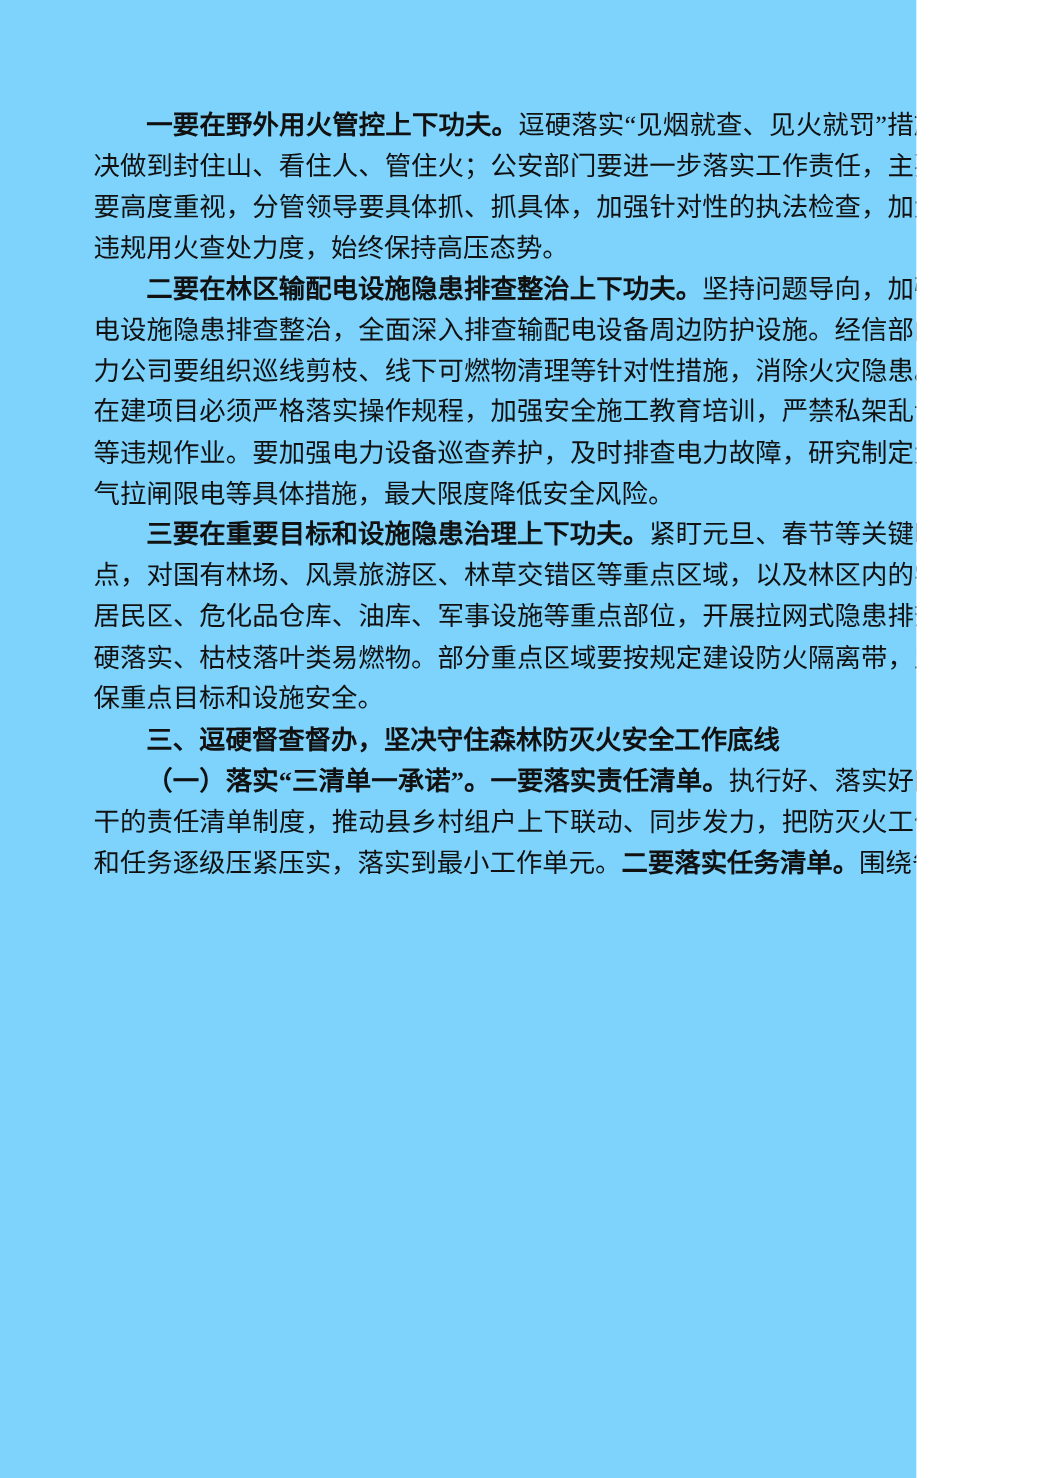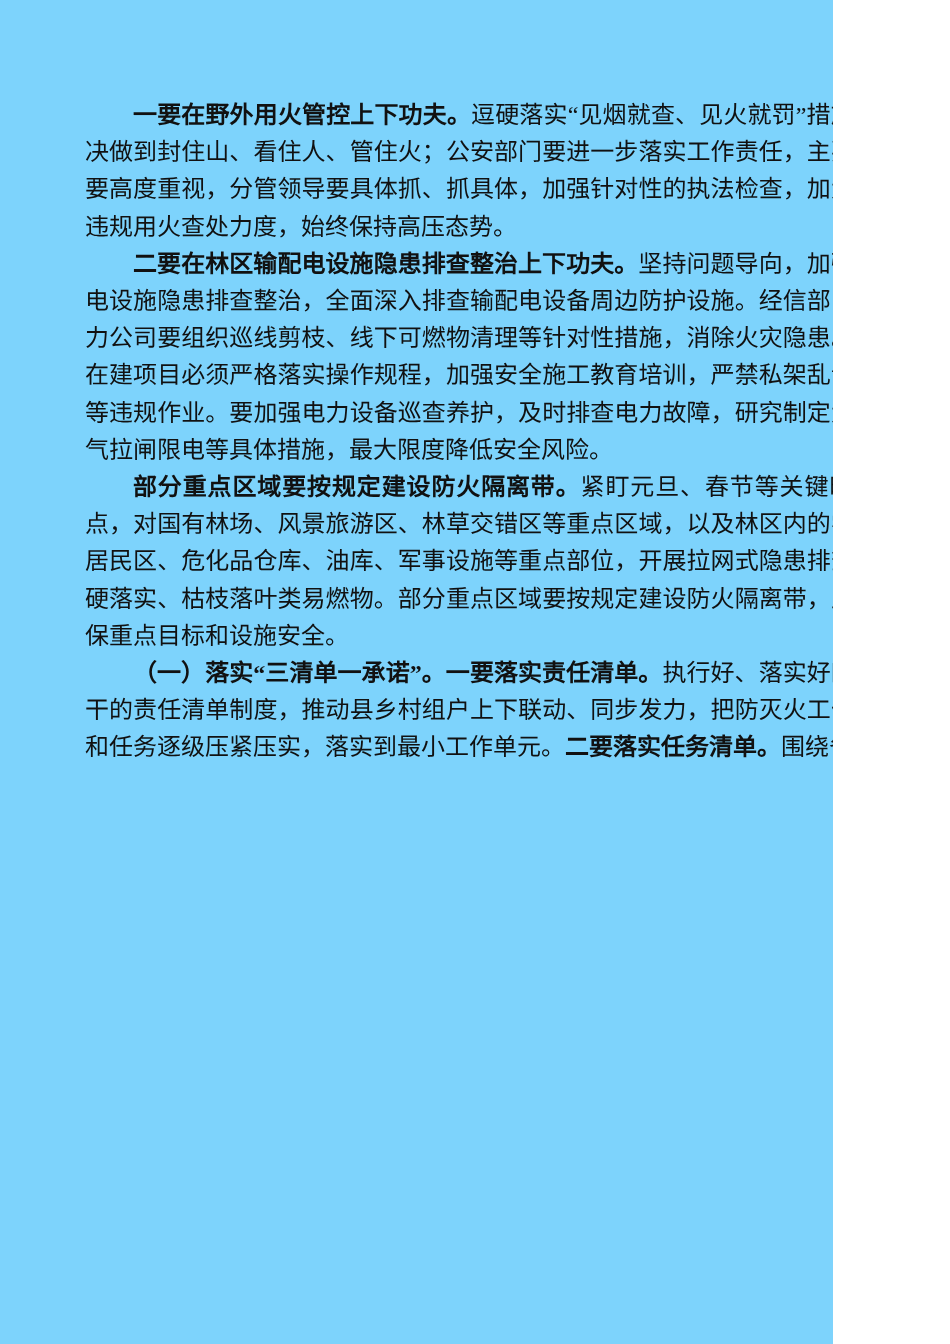--- a/index.html
+++ b/index.html
@@ -43,16 +43,17 @@
       font-weight: bold;
     }
   </style>
 </head>
 <body style="background: rgb(255, 255, 255);">
 
 <div class="doc-page">
   <div class="doc-text" style="color: rgb(17, 17, 17);">
       <p class="para"><span class="run bold">一要在野外用火管控上下功夫。</span><span class="run">逗硬落实“见烟就查、见火就罚”措施，坚决做到封住山、看住人、管住火；公安部门要进一步落实工作责任，主要领导要高度重视，分管领导要具体抓、抓具体，加强针对性的执法检查，加大野外违规用火查处力度，始终保持高压态势。</span></p>
       <p class="para"><span class="run bold">二要在林区输配电设施隐患排查整治上下功夫。</span><span class="run">坚持问题导向，加强输配电设施隐患排查整治，全面深入排查输配电设备周边防护设施。经信部门、电力公司要组织巡线剪枝、线下可燃物清理等针对性措施，消除火灾隐患。所有在建项目必须严格落实操作规程，加强安全施工教育培训，严禁私架乱设线路等违规作业。要加强电力设备巡查养护，及时排查电力故障，研究制定大风天气拉闸限电等具体措施，最大限度降低安全风险。</span></p>
-      <p class="para"><span class="run bold">部分重点区域要按规定建设防火隔离带。</span><span class="run">紧盯元旦、春节等关键时间节点，对国有林场、风景旅游区、林草交错区等重点区域，以及林区内的学校、居民区、危化品仓库、油库、军事设施等重点部位，开展拉网式隐患排查，逗硬落实、枯枝落叶类易燃物。部分重点区域要按规定建设防火隔离带，坚决确保重点目标和设施安全。</span></p>
+      <p class="para"><span class="run bold">三要在重要目标和设施隐患治理上下功夫。</span><span class="run">紧盯元旦、春节等关键时间节点，对国有林场、风景旅游区、林草交错区等重点区域，以及林区内的学校、居民区、危化品仓库、油库、军事设施等重点部位，开展拉网式隐患排查，逗硬落实、枯枝落叶类易燃物。部分重点区域要按规定建设防火隔离带，坚决确保重点目标和设施安全。</span></p>
+      <p class="para heading"><span class="run bold">三、逗硬督查督办，坚决守住森林防灭火安全工作底线</span></p>
       <p class="para"><span class="run bold">（一）落实“三清单一承诺”。一要落实责任清单。</span><span class="run">执行好、落实好四级包干的责任清单制度，推动县乡村组户上下联动、同步发力，把防灭火工作要求和任务逐级压紧压实，落实到最小工作单元。</span><span class="run bold">二要落实任务清单。</span><span class="run">围绕省森</span></p>
     </div>
 </div>
 
 </body></html>

